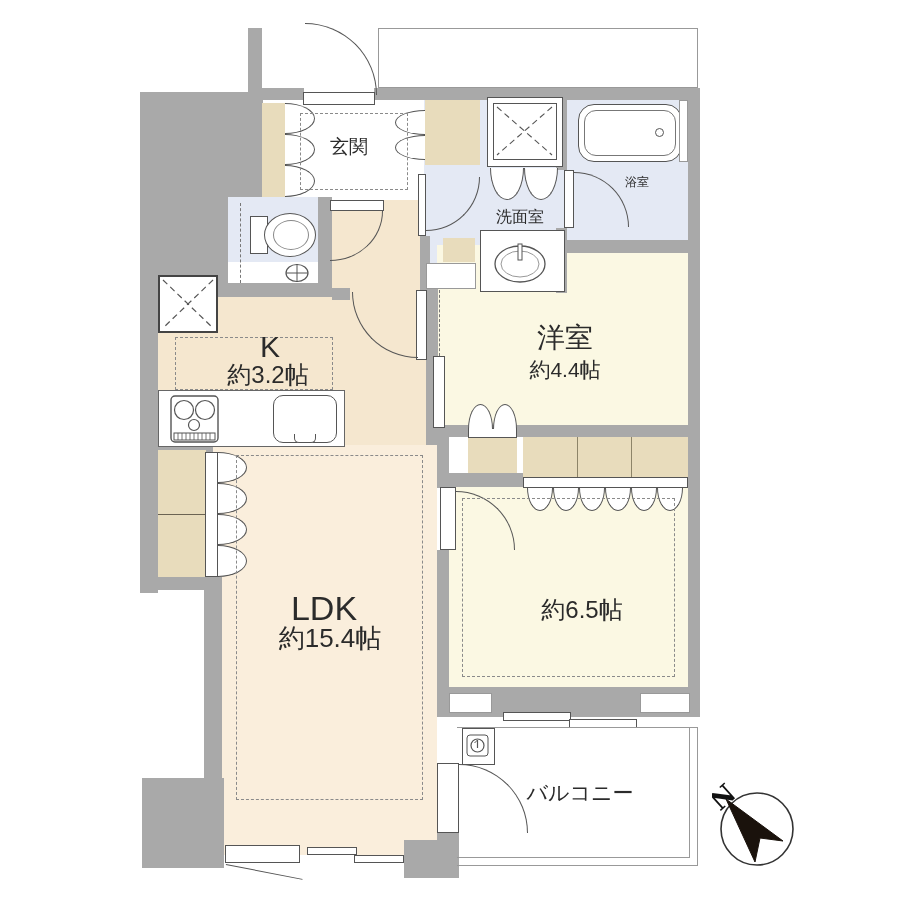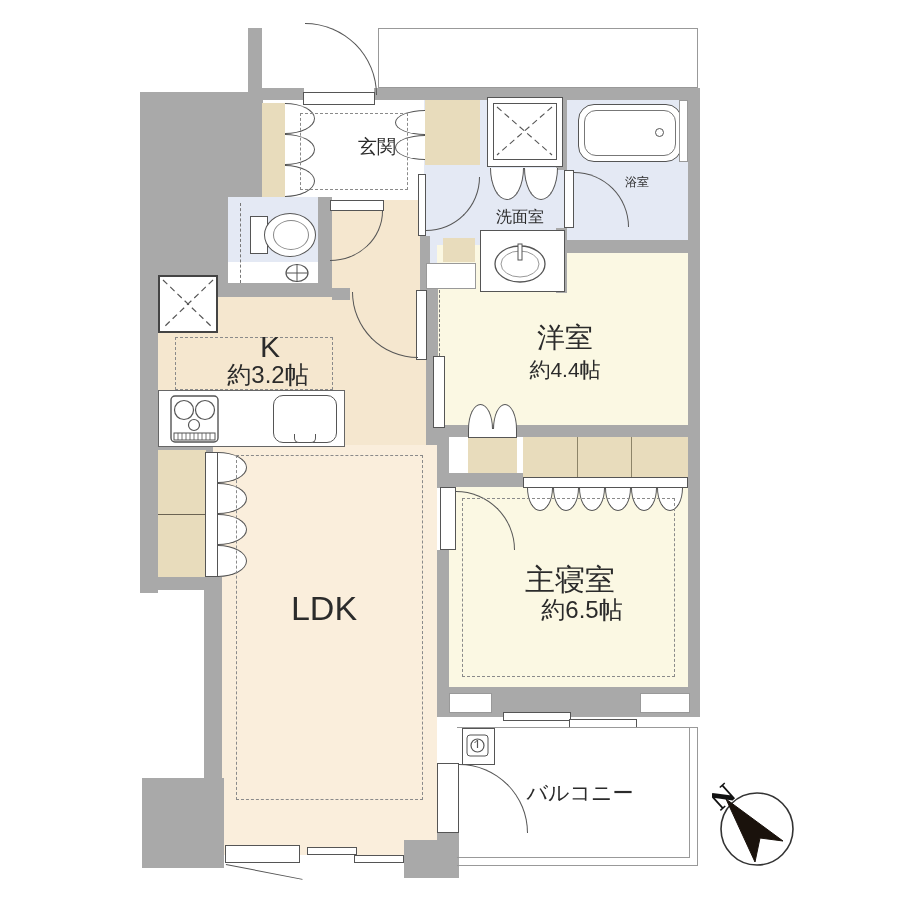--- a/index.html
+++ b/index.html
@@ -209,29 +209,29 @@
   <div class="abs" style="left:457px;top:727px;width:233px;height:131px;border-right:1.5px solid #999;border-bottom:1.5px solid #999"></div>
   <div class="abs ol" style="left:462px;top:728px;width:33px;height:37px">
     <svg width="30" height="34">
       <rect x="4" y="6" width="21" height="21" rx="3" fill="#fff" stroke="#555" stroke-width="1"></rect>
       <circle cx="14.5" cy="16.5" r="6.5" fill="none" stroke="#555" stroke-width="1.2"></circle>
       <line x1="14.5" y1="11" x2="14.5" y2="19" stroke="#555" stroke-width="1.2"></line>
       <line x1="11.5" y1="14" x2="14.5" y2="11" stroke="#555" stroke-width="1"></line>
     </svg>
   </div>
 
-  <div class="lbl" style="left:377px;top:147px;font-size:19px">玄関</div>
+  <div class="lbl" style="left:349px;top:147px;font-size:19px">玄関</div>
   <div class="lbl" style="left:520px;top:217px;font-size:16px">洗面室</div>
   <div class="lbl" style="left:637px;top:182px;font-size:12px">浴室</div>
   <div class="lbl" style="left:565px;top:338px;font-size:28px">洋室</div>
   <div class="lbl" style="left:565px;top:370px;font-size:21px">約4.4帖</div>
   <div class="lbl" style="left:270px;top:347px;font-size:30px">K</div>
   <div class="lbl" style="left:268px;top:375px;font-size:24px">約3.2帖</div>
   <div class="lbl" style="left:324px;top:608px;font-size:34px">LDK</div>
-  <div class="lbl" style="left:570px;top:580px;font-size:30px">主寝室</div>
+  <div class="lbl" style="left:330px;top:638px;font-size:26px">約15.4帖</div>
   <div class="lbl" style="left:582px;top:610px;font-size:24px">約6.5帖</div>
   <div class="lbl" style="left:580px;top:793px;font-size:21px">バルコニー</div>
 
   <svg class="abs" style="left:712px;top:780px" width="110" height="110">
     <circle cx="45" cy="49" r="36" fill="none" stroke="#333" stroke-width="1.6"></circle>
     <path d="M14,19 L71,61 L48,58 L43,82 Z" fill="#1a120c" stroke="#1a120c" stroke-width="1"></path>
     <text x="2" y="28" font-size="26" font-weight="bold" fill="#111" font-family="'DejaVu Serif','Liberation Serif',serif" transform="rotate(-42 10 22)">N</text>
   </svg>
 
 </div>

